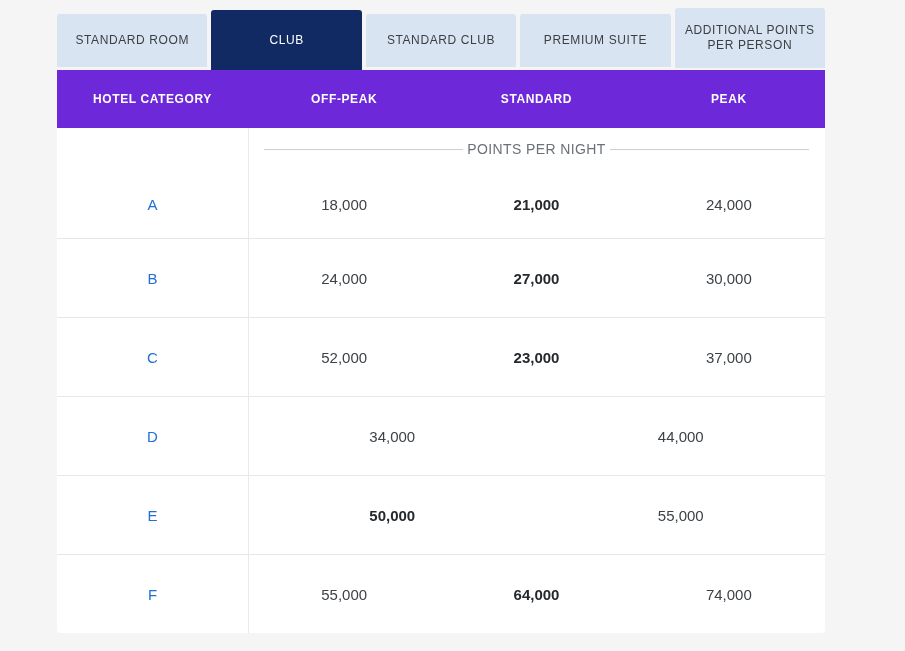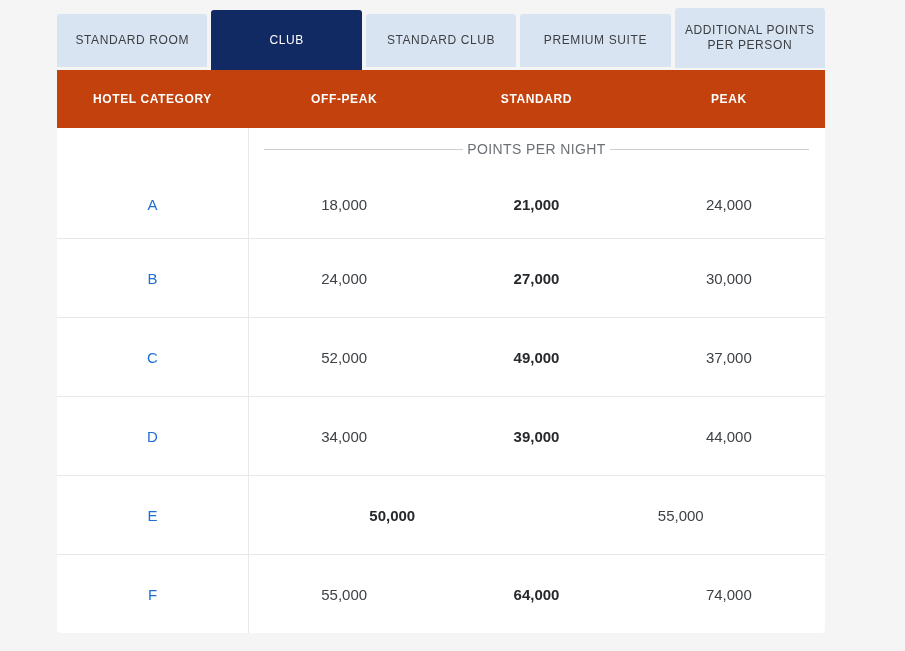--- a/index.html
+++ b/index.html
@@ -46,21 +46,21 @@
     margin-top: 46px;
   }
   .tab.tall {
     height: 60px;
     margin-bottom: 2px;
   }
   
   .thead {
     display: flex;
     height: 58px;
-    background: #c2410c;
+    background: #6d28d9;
   }
   .thead .hcell {
     flex: 1 1 0;
     display: flex;
     align-items: center;
     justify-content: center;
     color: #ffffff;
     font-size: 12px;
     font-weight: bold;
     letter-spacing: 0.6px;
@@ -163,28 +163,27 @@
     <div class="row">
       <div class="cell cat">B</div>
       <div class="cell">24,000</div>
       <div class="cell standard">27,000</div>
       <div class="cell">30,000</div>
     </div>
 
     <div class="row">
       <div class="cell cat">C</div>
       <div class="cell">52,000</div>
-      <div class="cell standard">49,000</div>
+      <div class="cell standard">23,000</div>
       <div class="cell">37,000</div>
     </div>
 
     <div class="row">
       <div class="cell cat">D</div>
       <div class="cell">34,000</div>
-      <div class="cell standard">39,000</div>
       <div class="cell">44,000</div>
     </div>
 
     <div class="row">
       <div class="cell cat">E</div>
       <div class="cell standard">50,000</div>
       <div class="cell">55,000</div>
     </div>
 
     <div class="row">

